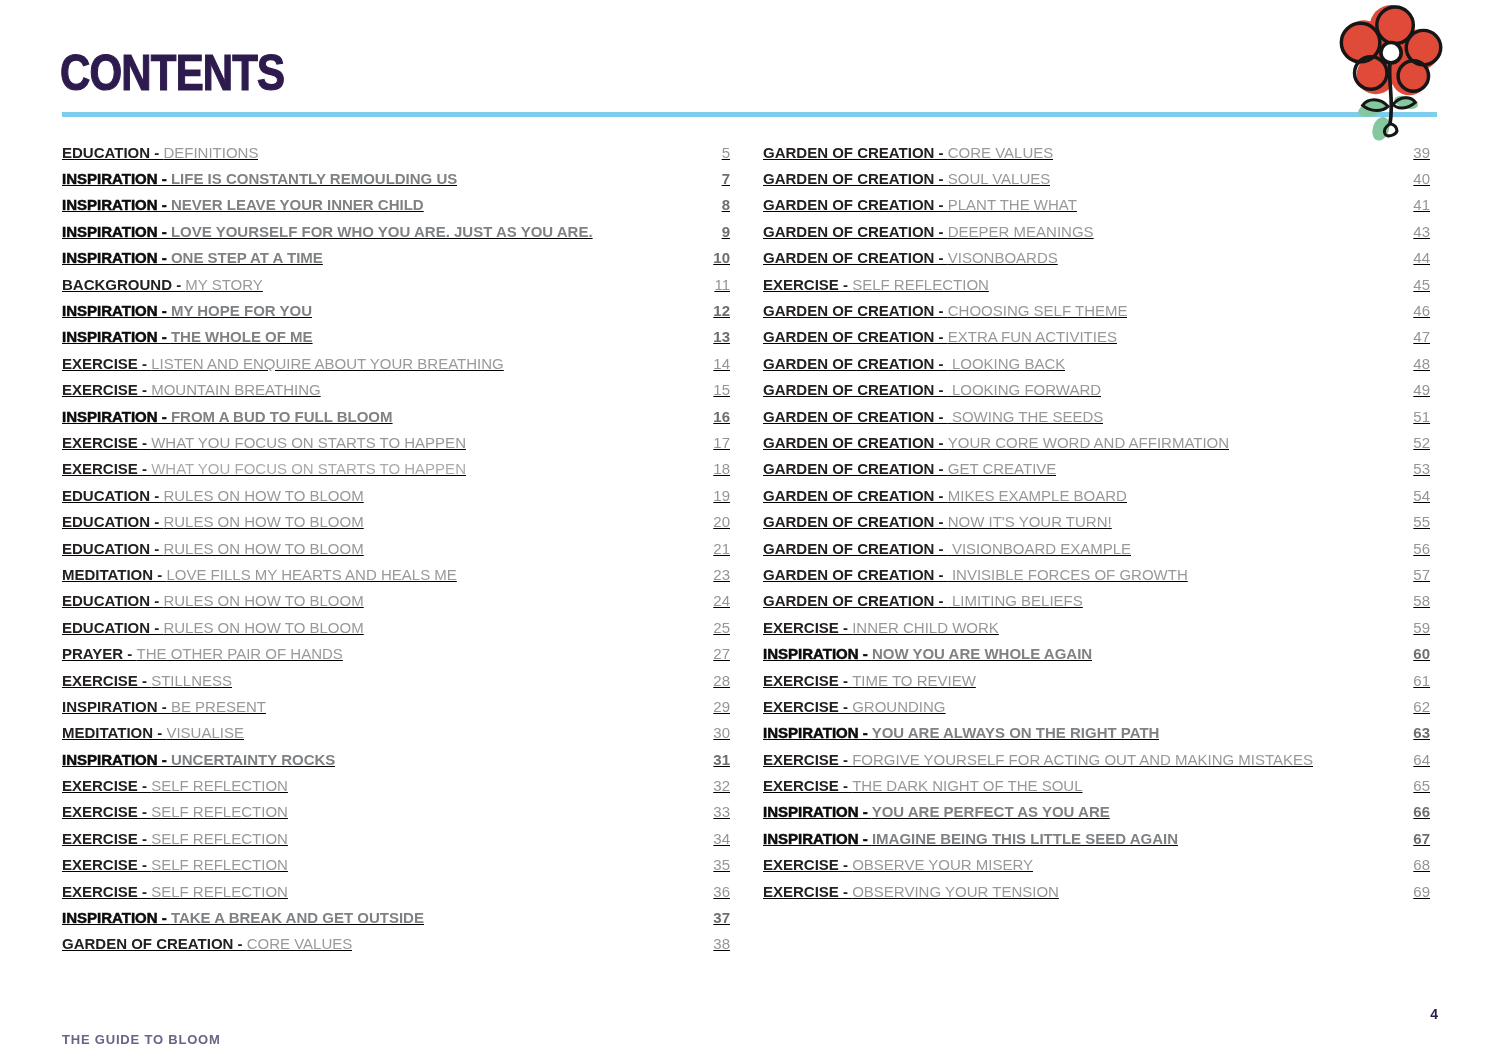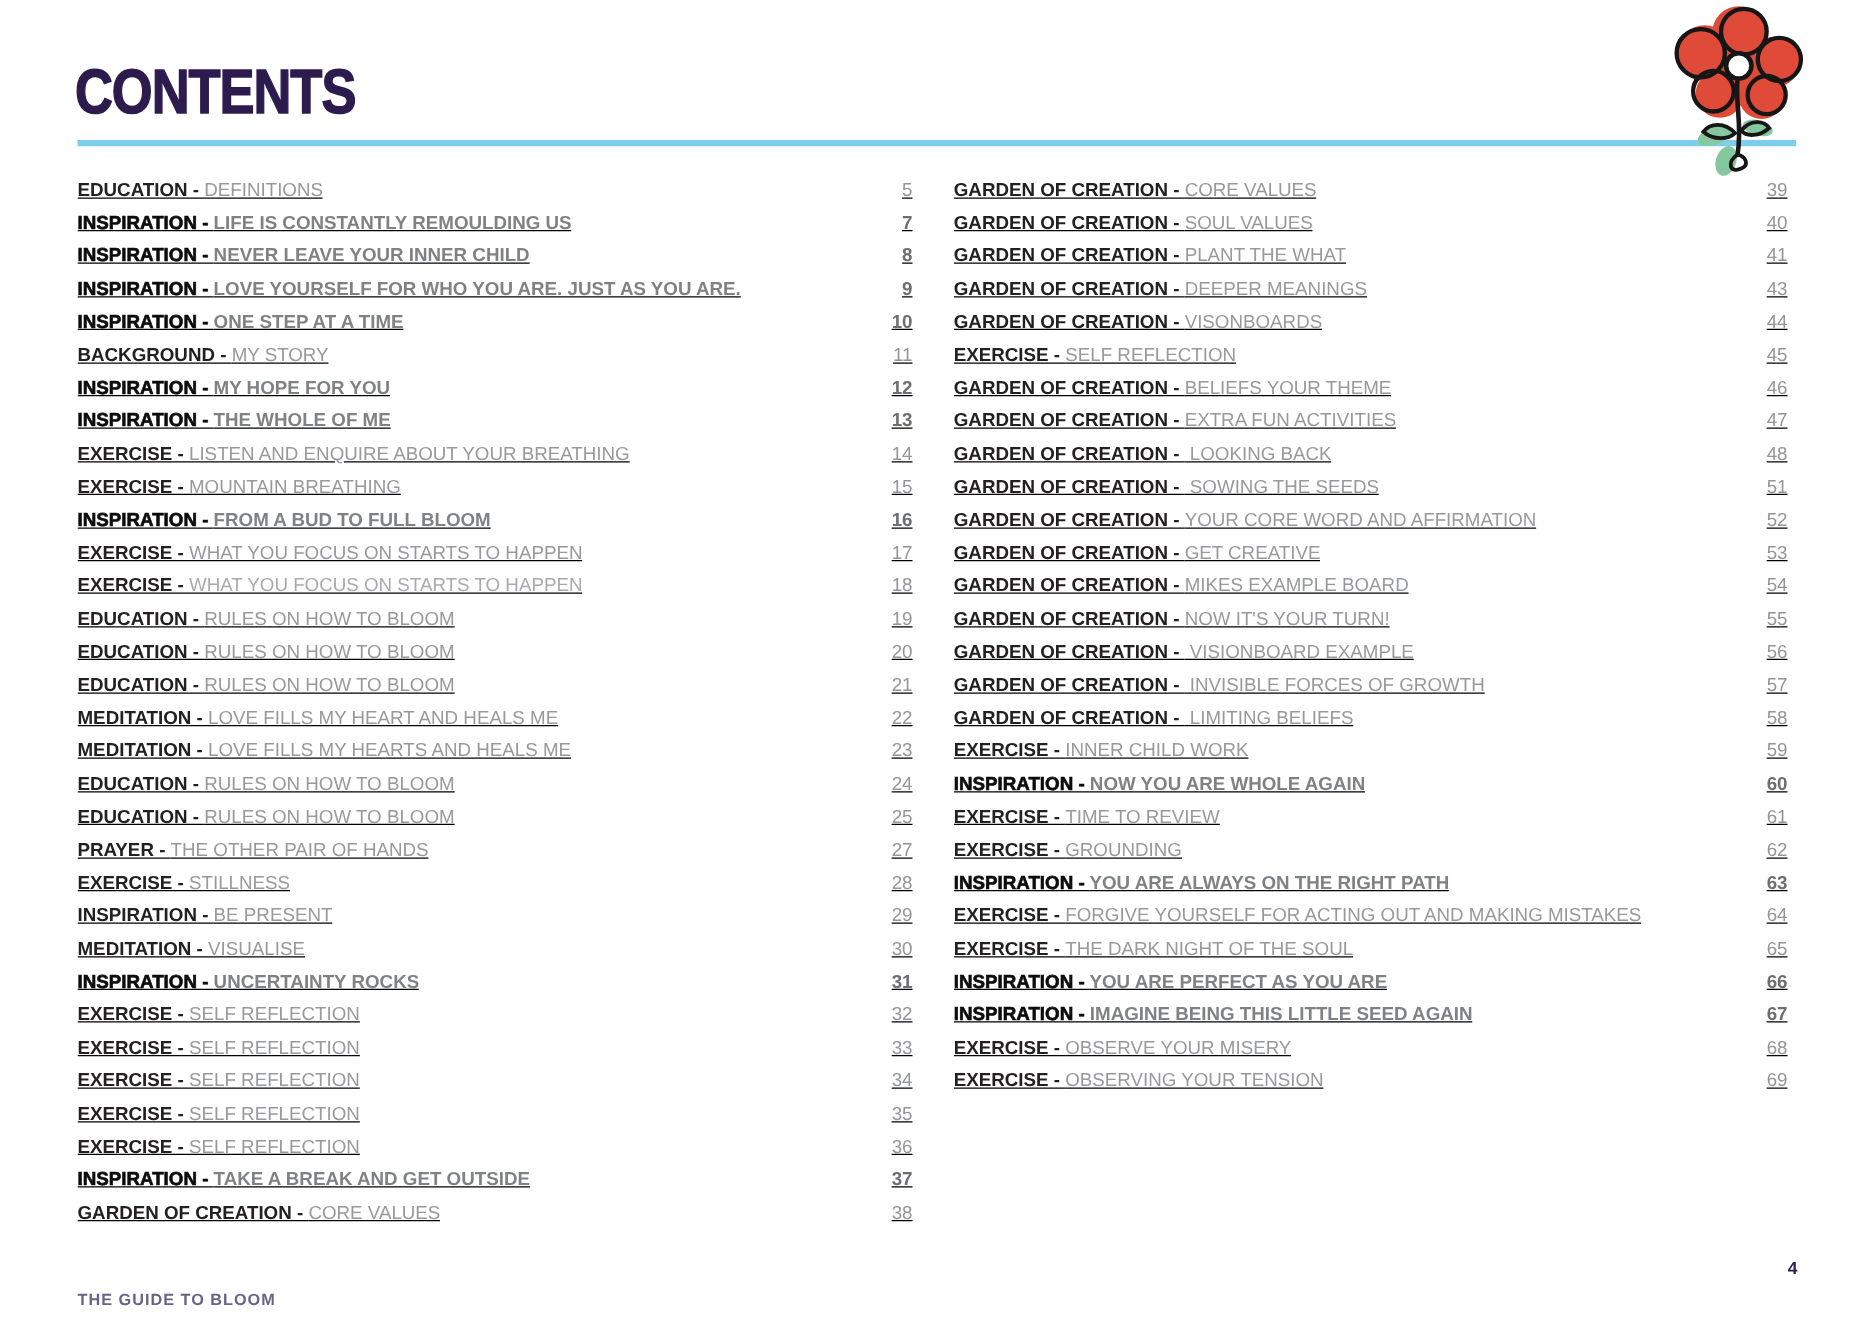--- a/index.html
+++ b/index.html
@@ -179,24 +179,20 @@
   <div class="row regular">
     <span class="entry-text"><span class="cat">EDUCATION - </span><span class="title">RULES ON HOW TO BLOOM</span></span>
     <span class="num">20</span>
   </div>
 
   <div class="row regular">
     <span class="entry-text"><span class="cat">EDUCATION - </span><span class="title">RULES ON HOW TO BLOOM</span></span>
     <span class="num">21</span>
   </div>
 
-  <div class="row regular">
-    <span class="entry-text"><span class="cat">MEDITATION - </span><span class="title">LOVE FILLS MY HEART AND HEALS ME</span></span>
-    <span class="num">22</span>
-  </div>
 
   <div class="row regular">
     <span class="entry-text"><span class="cat">MEDITATION - </span><span class="title">LOVE FILLS MY HEARTS AND HEALS ME</span></span>
     <span class="num">23</span>
   </div>
 
   <div class="row regular">
     <span class="entry-text"><span class="cat">EDUCATION - </span><span class="title">RULES ON HOW TO BLOOM</span></span>
     <span class="num">24</span>
   </div>
@@ -292,34 +288,38 @@
     <span class="entry-text"><span class="cat">GARDEN OF CREATION - </span><span class="title">VISONBOARDS</span></span>
     <span class="num">44</span>
   </div>
 
   <div class="row regular">
     <span class="entry-text"><span class="cat">EXERCISE - </span><span class="title">SELF REFLECTION</span></span>
     <span class="num">45</span>
   </div>
 
   <div class="row regular">
-    <span class="entry-text"><span class="cat">GARDEN OF CREATION - </span><span class="title">BELIEFS YOUR THEME</span></span>
+    <span class="entry-text"><span class="cat">GARDEN OF CREATION - </span><span class="title">CHOOSING SELF THEME</span></span>
     <span class="num">46</span>
   </div>
 
   <div class="row regular">
     <span class="entry-text"><span class="cat">GARDEN OF CREATION - </span><span class="title">EXTRA FUN ACTIVITIES</span></span>
     <span class="num">47</span>
   </div>
 
   <div class="row regular">
     <span class="entry-text"><span class="cat">GARDEN OF CREATION - </span><span class="title"> LOOKING BACK</span></span>
     <span class="num">48</span>
   </div>
 
+  <div class="row regular">
+    <span class="entry-text"><span class="cat">GARDEN OF CREATION - </span><span class="title"> LOOKING FORWARD</span></span>
+    <span class="num">49</span>
+  </div>
 
 
   <div class="row regular">
     <span class="entry-text"><span class="cat">GARDEN OF CREATION - </span><span class="title"> SOWING THE SEEDS</span></span>
     <span class="num">51</span>
   </div>
 
   <div class="row regular">
     <span class="entry-text"><span class="cat">GARDEN OF CREATION - </span><span class="title">YOUR CORE WORD AND AFFIRMATION</span></span>
     <span class="num">52</span>

